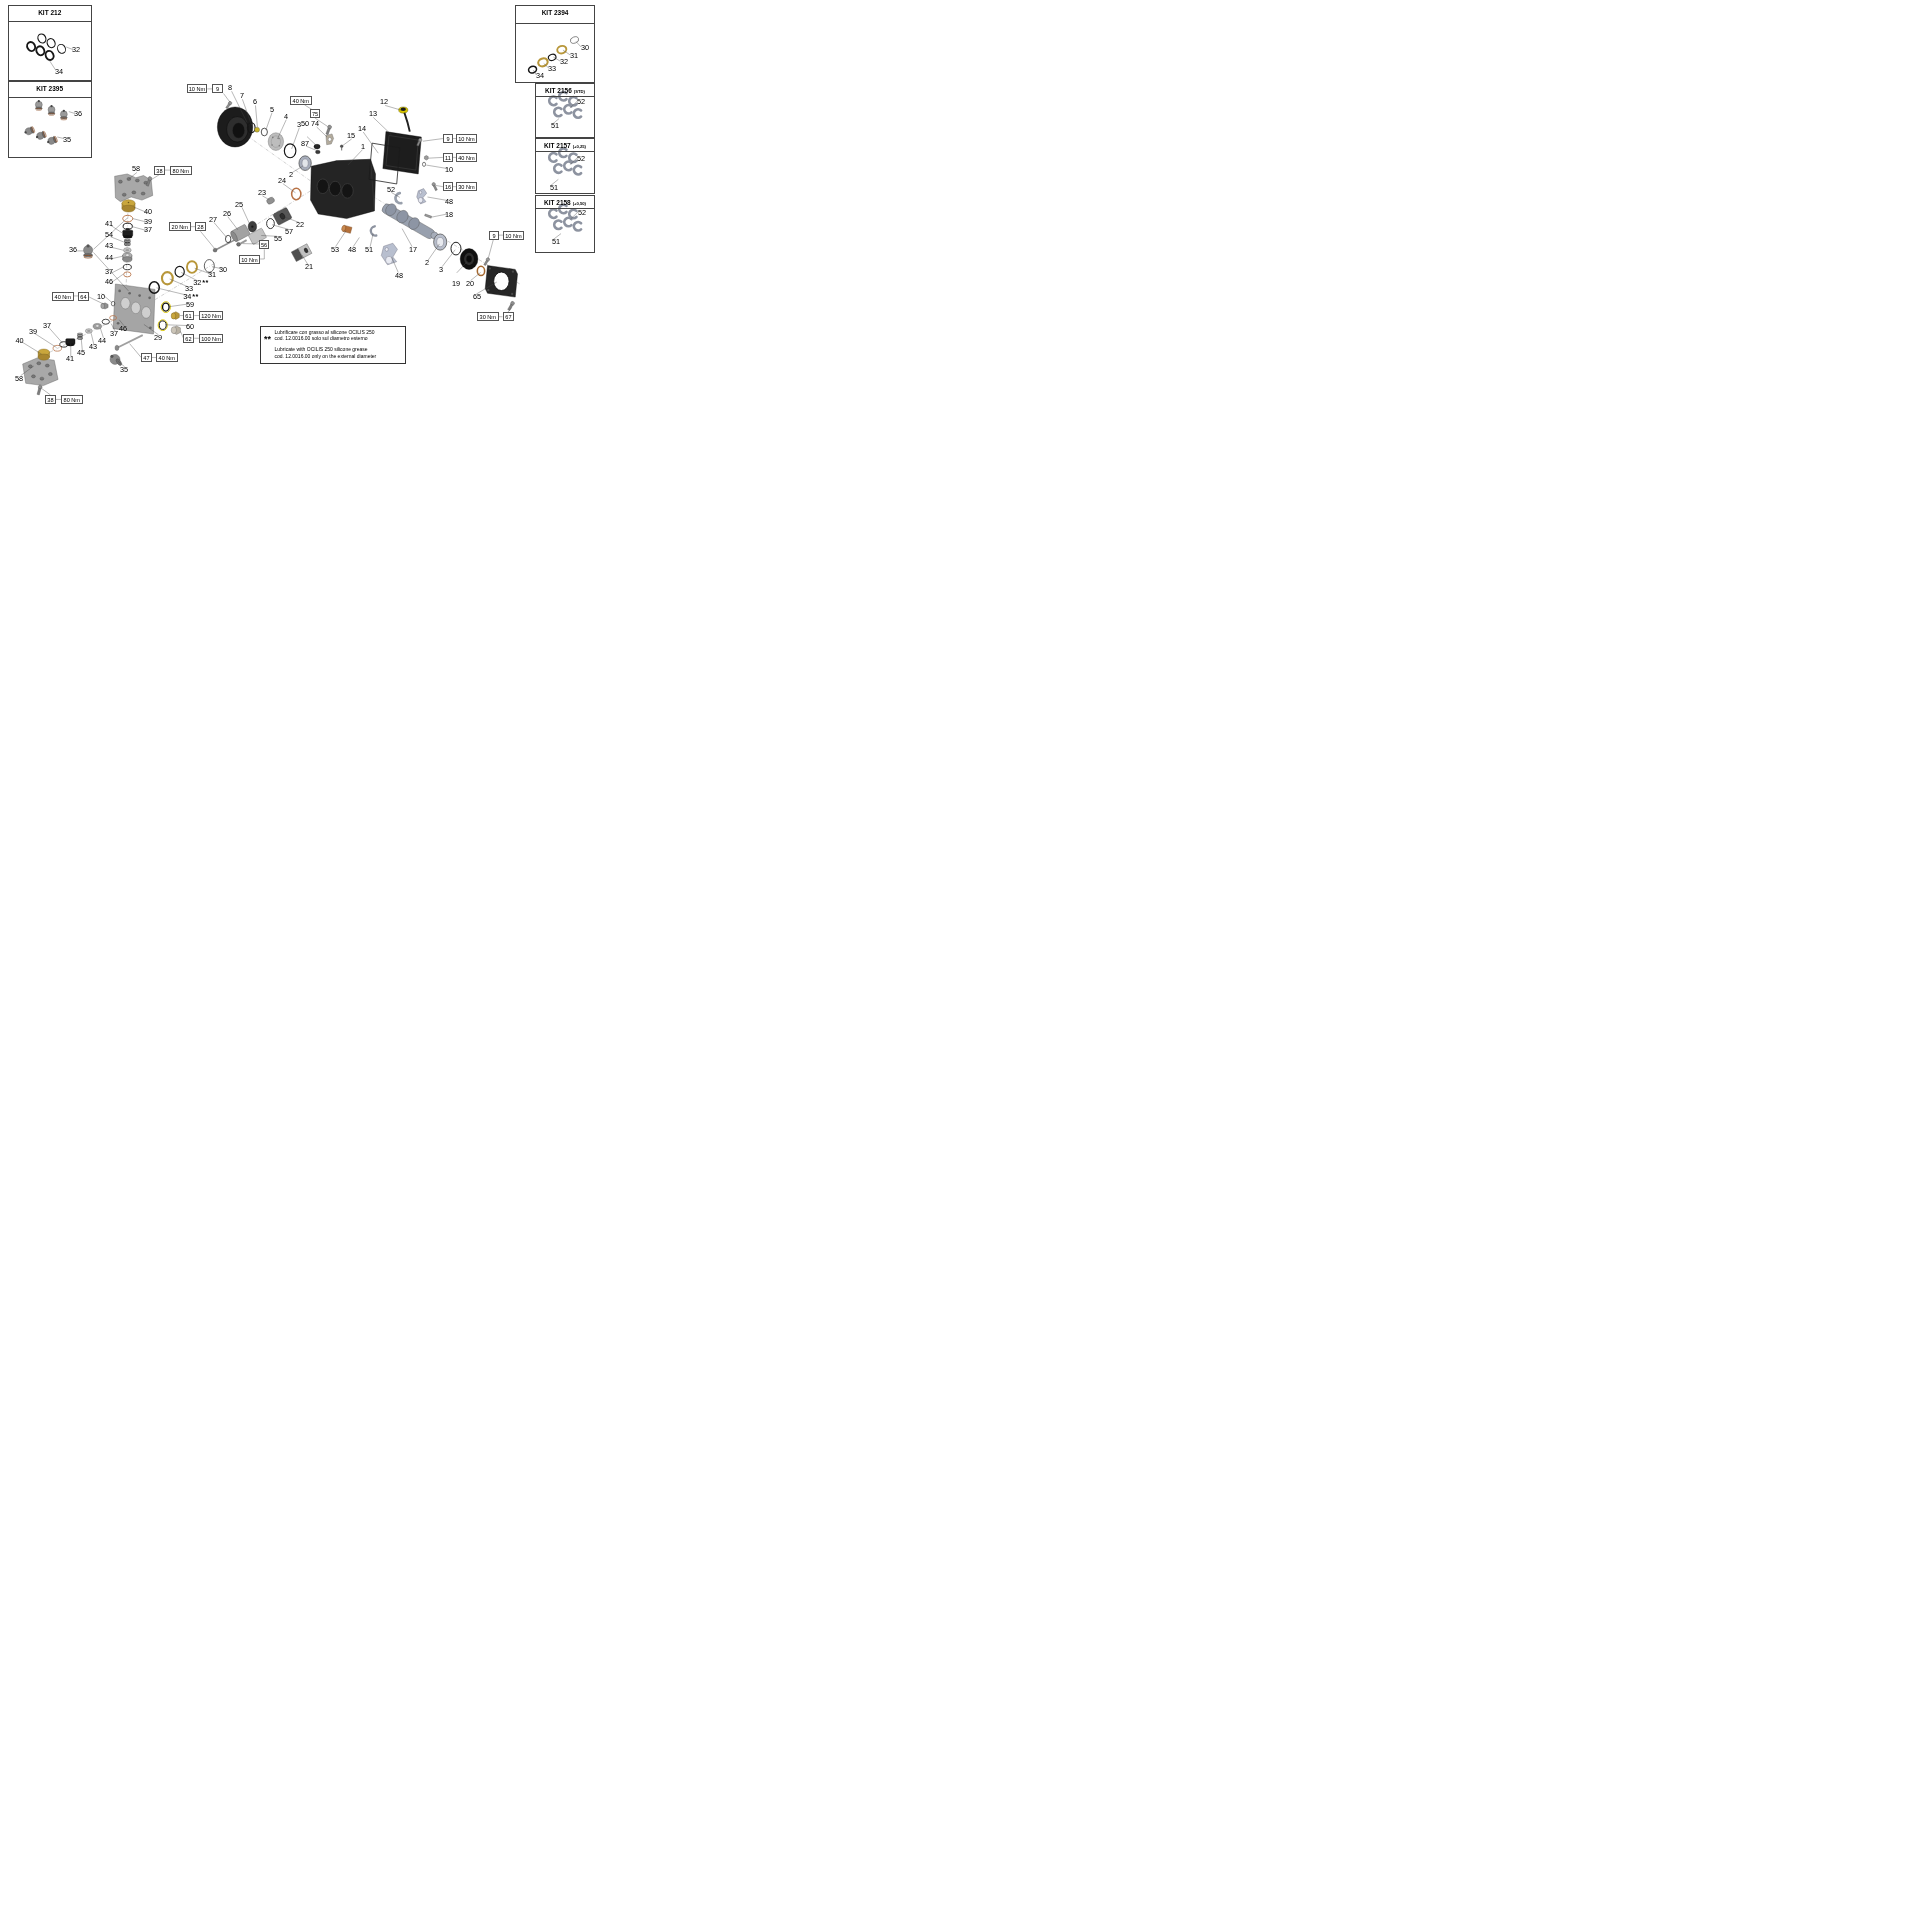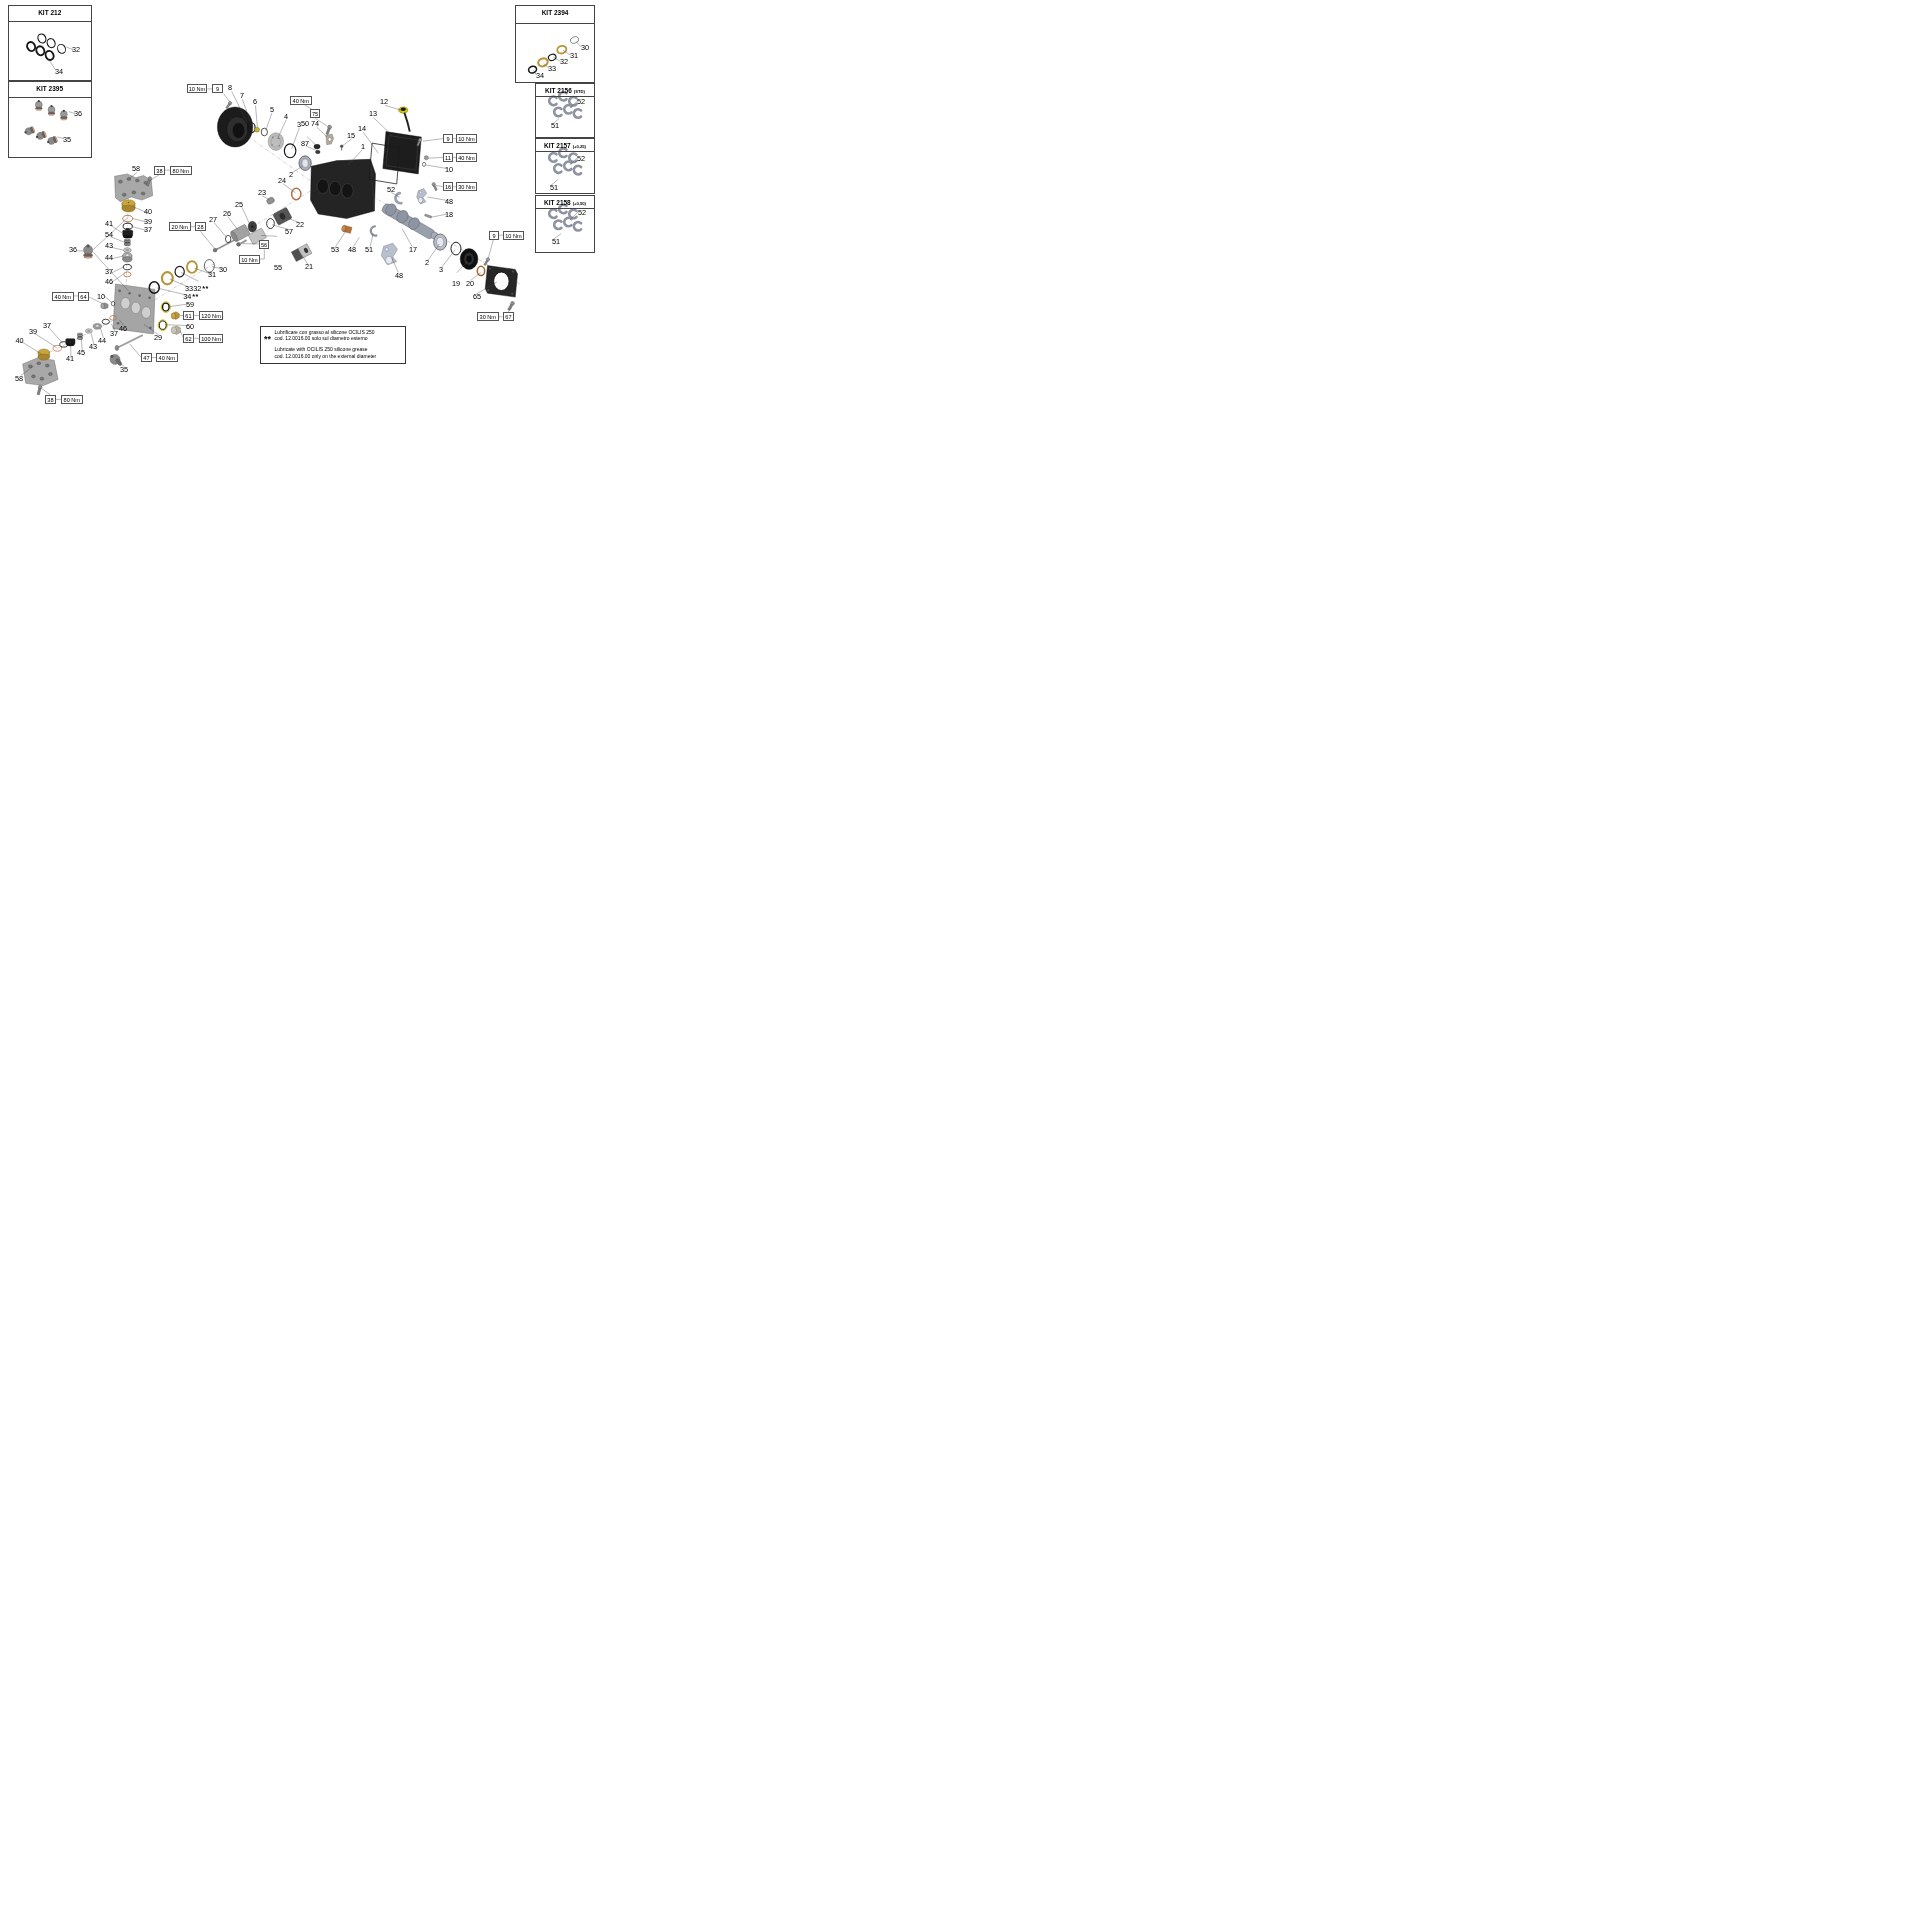--- a/index.html
+++ b/index.html
@@ -606,21 +606,21 @@
       <div class="plabel" style="left: 362px; top: 129px;"><span>14</span></div>
       <div class="plabel" style="left: 363px; top: 147px;"><span>1</span></div>
       <div class="plabel" style="left: 291px; top: 175px;"><span>2</span></div>
       <div class="plabel" style="left: 282px; top: 181px;"><span>24</span></div>
       <div class="plabel" style="left: 262px; top: 193px;"><span>23</span></div>
       <div class="plabel" style="left: 239px; top: 205px;"><span>25</span></div>
       <div class="plabel" style="left: 227px; top: 214px;"><span>26</span></div>
       <div class="plabel" style="left: 213px; top: 220px; text-align: right;"><span>27</span></div>
       <div class="plabel" style="left: 300px; top: 225px;"><span>22</span></div>
       <div class="plabel" style="left: 289px; top: 232px;"><span>57</span></div>
-      <div class="plabel" style="left: 278px; top: 239px; margin-top: 29px;"><span>55</span></div>
+      <div class="plabel" style="left: 278px; top: 239px;"><span>55</span></div>
       <div class="plabel" style="left: 309px; top: 267px;"><span>21</span></div>
       <div class="plabel" style="left: 136px; top: 169px;"><span>58</span></div>
       <div class="plabel" style="left: 148px; top: 212px;"><span>40</span></div>
       <div class="plabel" style="left: 148px; top: 222px;"><span>39</span></div>
       <div class="plabel" style="left: 148px; top: 230px;"><span>37</span></div>
       <div class="plabel" style="left: 109px; top: 224px;"><span>41</span></div>
       <div class="plabel" style="left: 109px; top: 235px;"><span>54</span></div>
       <div class="plabel" style="left: 109px; top: 246px;"><span>43</span></div>
       <div class="plabel" style="left: 109px; top: 258px;"><span>44</span></div>
       <div class="plabel" style="left: 109px; top: 272px;"><span>37</span></div>
@@ -631,21 +631,21 @@
       <div class="plabel" style="left: 369px; top: 250px;"><span>51</span></div>
       <div class="plabel" style="left: 413px; top: 250px;"><span>17</span></div>
       <div class="plabel" style="left: 399px; top: 276px;"><span>48</span></div>
       <div class="plabel" style="left: 427px; top: 263px;"><span>2</span></div>
       <div class="plabel" style="left: 441px; top: 270px;"><span>3</span></div>
       <div class="plabel" style="left: 456px; top: 284px;"><span>19</span></div>
       <div class="plabel" style="left: 470px; top: 284px;"><span>20</span></div>
       <div class="plabel" style="left: 477px; top: 297px;"><span>65</span></div>
       <div class="plabel" style="left: 223px; top: 270px;"><span>30</span></div>
       <div class="plabel" style="left: 212px; top: 275px;"><span>31</span></div>
-      <div class="plabel" style="left: 201px; top: 289px;"><span>32</span><span class="star">**</span></div>
+      <div class="plabel" style="left: 201px; top: 283px;"><span>32</span><span class="star">**</span></div>
       <div class="plabel" style="left: 189px; top: 289px;"><span>33</span></div>
       <div class="plabel" style="left: 191px; top: 297px;"><span>34</span><span class="star">**</span></div>
       <div class="plabel" style="left: 190px; top: 305px;"><span>59</span></div>
       <div class="plabel" style="left: 190px; top: 327px;"><span>60</span></div>
       <div class="plabel" style="left: 101px; top: 297px;"><span>10</span></div>
       <div class="plabel" style="left: 158px; top: 338px;"><span>29</span></div>
       <div class="plabel" style="left: 123px; top: 329px;"><span>46</span></div>
       <div class="plabel" style="left: 114px; top: 334px;"><span>37</span></div>
       <div class="plabel" style="left: 102px; top: 341px;"><span>44</span></div>
       <div class="plabel" style="left: 93px; top: 347px;"><span>43</span></div>

